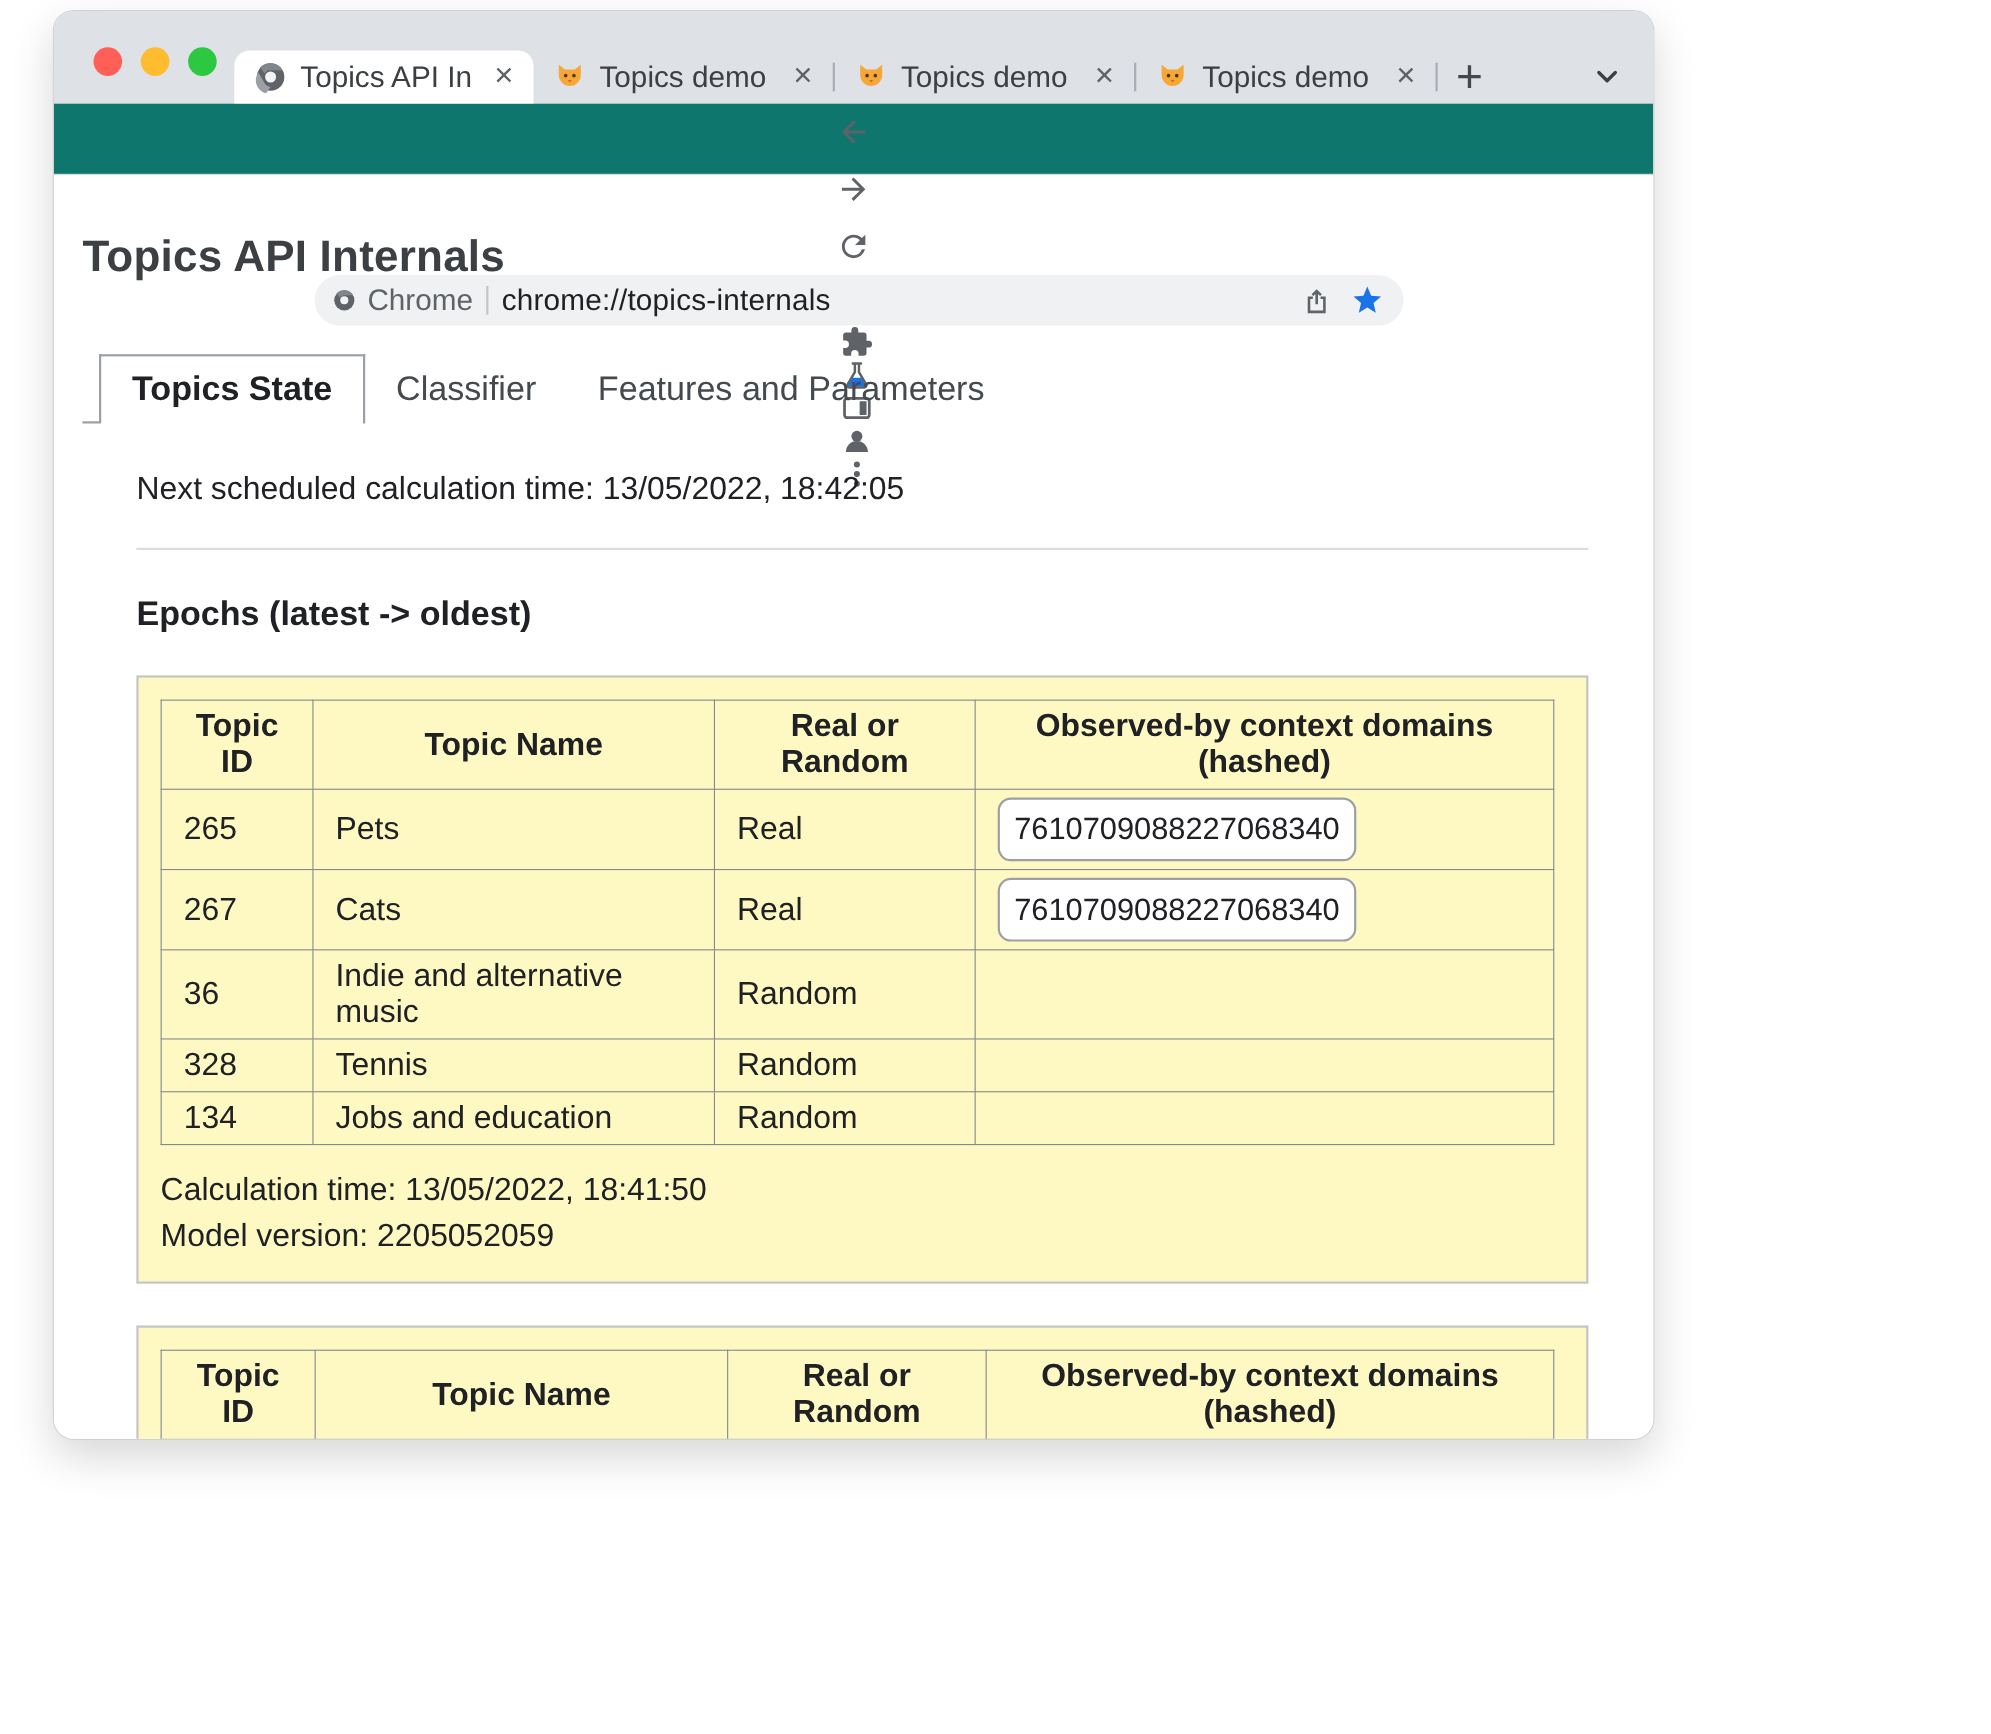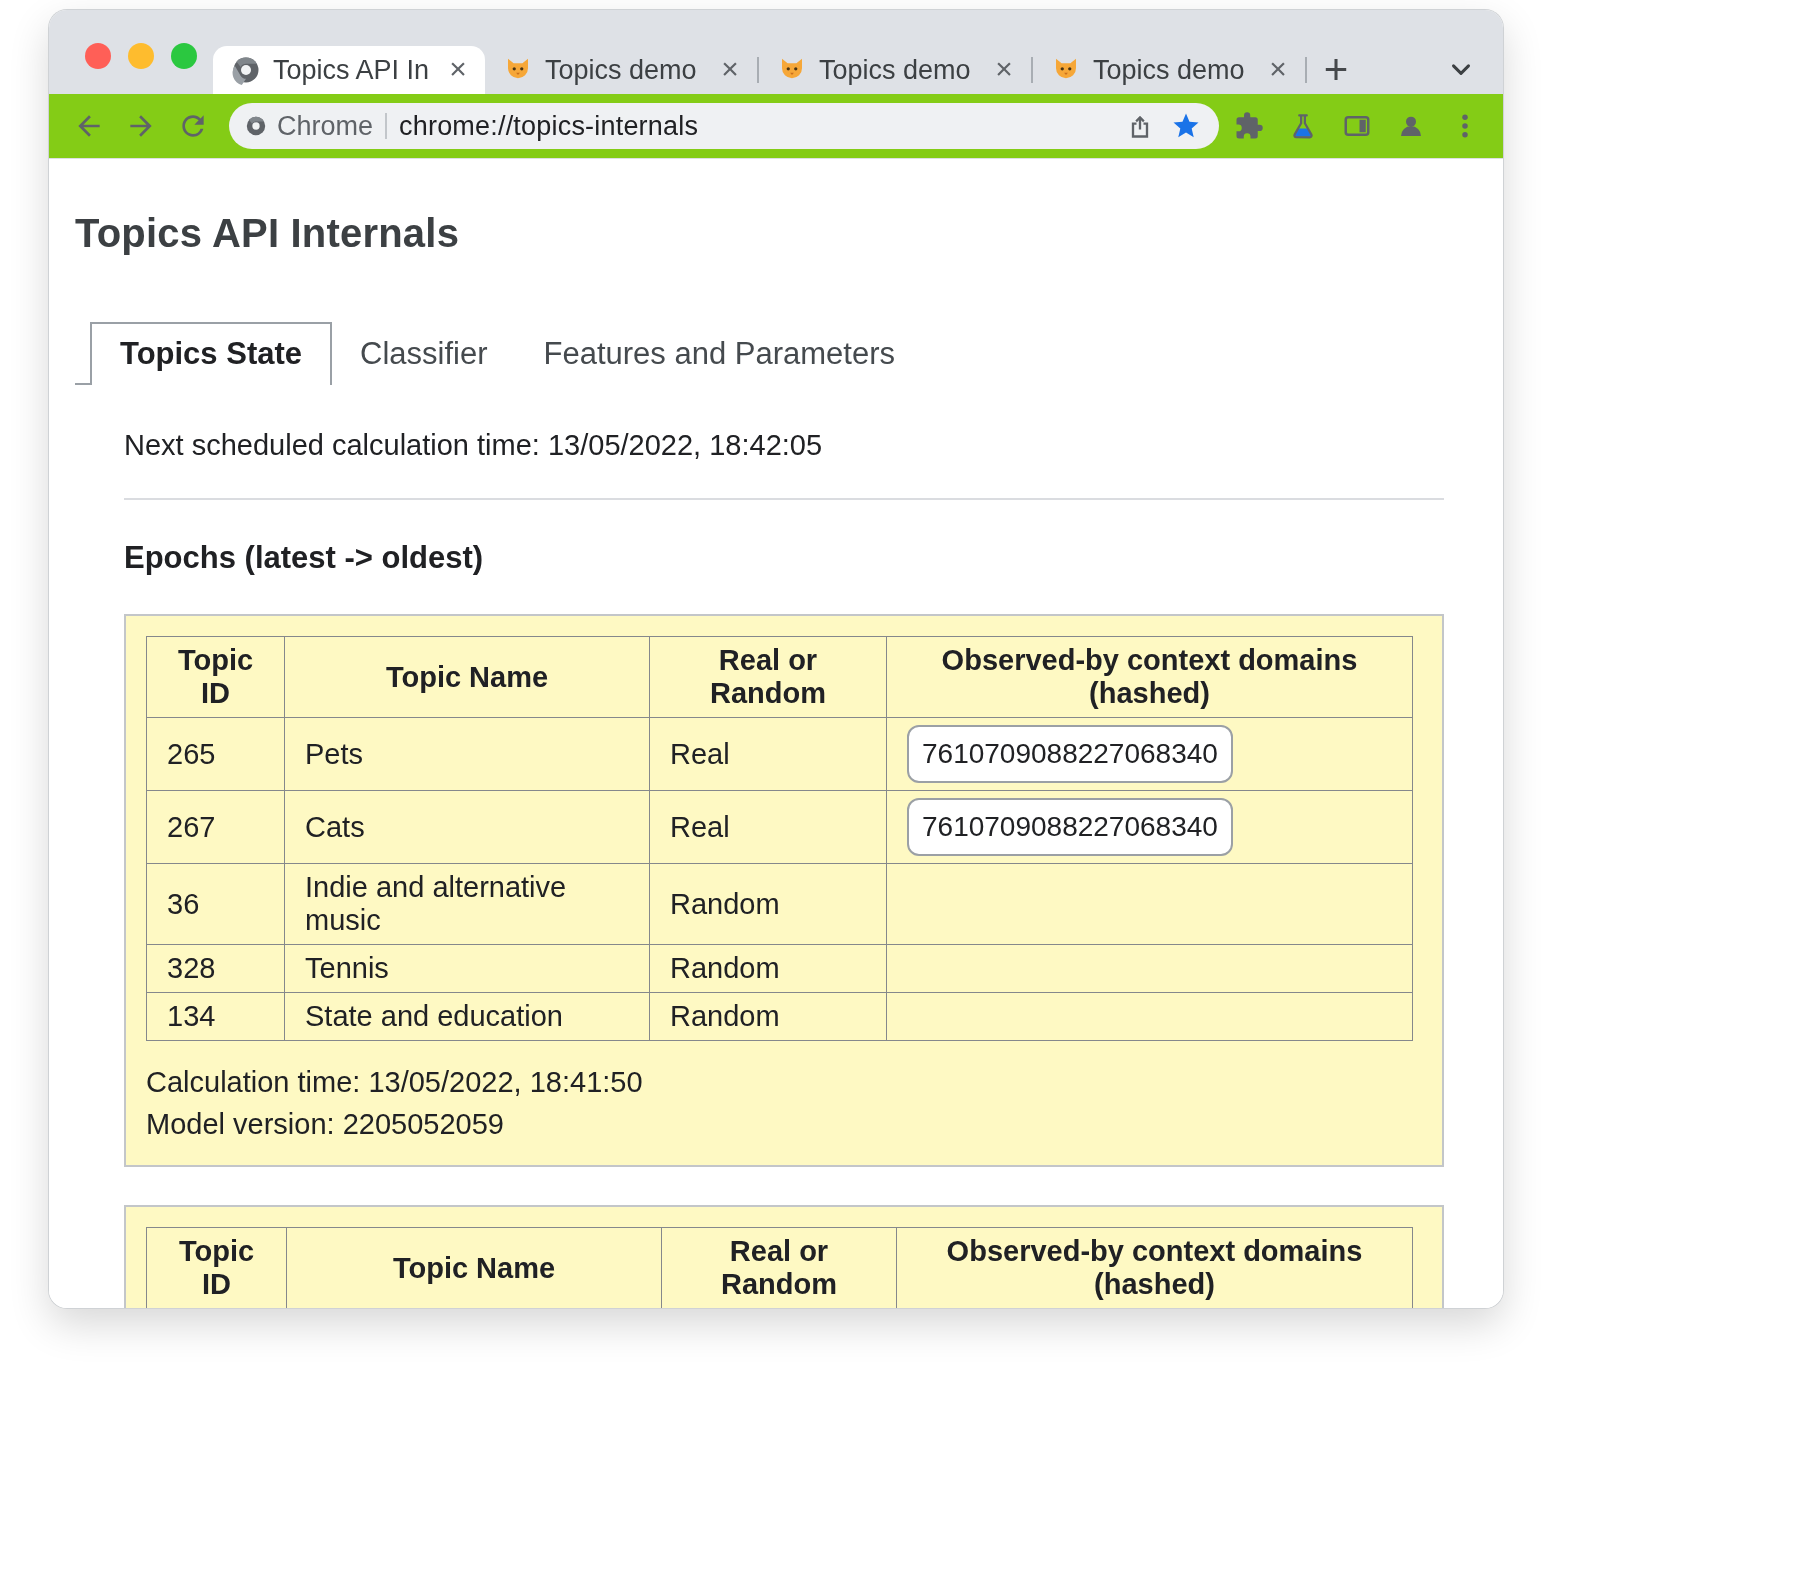--- a/index.html
+++ b/index.html
@@ -23,22 +23,22 @@
   .tab .t-close { width:34px; height:34px; line-height:32px; text-align:center; font-size:30px;
     color:#5F6368; border-radius:50%; flex:0 0 auto; }
   .favicon { width:30px; height:30px; flex:0 0 auto; }
   .tabsep { width:2px; height:26px; background:#A8ADB3; align-self:center; }
   .newtab { width:58px; display:flex; align-items:center; justify-content:center;
     font-size:42px; font-weight:300; color:#45484B; }
   .tab-chevron { position:absolute; right:26px; bottom:9px; width:32px; height:32px;
     display:flex; align-items:center; justify-content:center; }
 
   
-  .toolbar { height:65px; background:#84cc16; display:flex; align-items:center;
-    padding:0 14px; border-bottom:1px solid #DDE0E3; }
+  .toolbar { height:65px; background:#0f766e; display:flex; align-items:center;
+    padding:0 14px; border-bottom:1px solid #DDE0E3;flex-direction:column; }
   .navbtn { width:52px; height:52px; border-radius:50%; display:flex;
     align-items:center; justify-content:center; flex:0 0 auto; }
   .omnibox { width:990px; height:46px; border-radius:23px; background:#EFF1F3;
     display:flex; align-items:center; padding:0 10px 0 16px; margin-left:10px; flex:0 0 auto; }
   .omni-label { font-size:27px; color:#5F6368; margin-left:10px; }
   .omni-sep { width:2px; height:26px; background:#C2C6CA; margin:0 12px; }
   .omni-url { font-size:27px; color:#202124; letter-spacing:.2px; }
   .omni-spacer { flex:1; }
   .omni-btn { width:46px; height:44px; display:flex; align-items:center; justify-content:center; }
   .toolbtn { width:48px; height:48px; display:flex; align-items:center; justify-content:center; margin-left:6px; }
@@ -261,21 +261,21 @@
               <td></td>
             </tr>
             <tr>
               <td>328</td>
               <td>Tennis</td>
               <td>Random</td>
               <td></td>
             </tr>
             <tr>
               <td>134</td>
-              <td>State and education</td>
+              <td>Jobs and education</td>
               <td>Random</td>
               <td></td>
             </tr>
           </tbody>
         </table>
         <div class="meta">
           <p>Calculation time: 13/05/2022, 18:41:50</p>
           <p>Model version: 2205052059</p>
         </div>
       </div>

